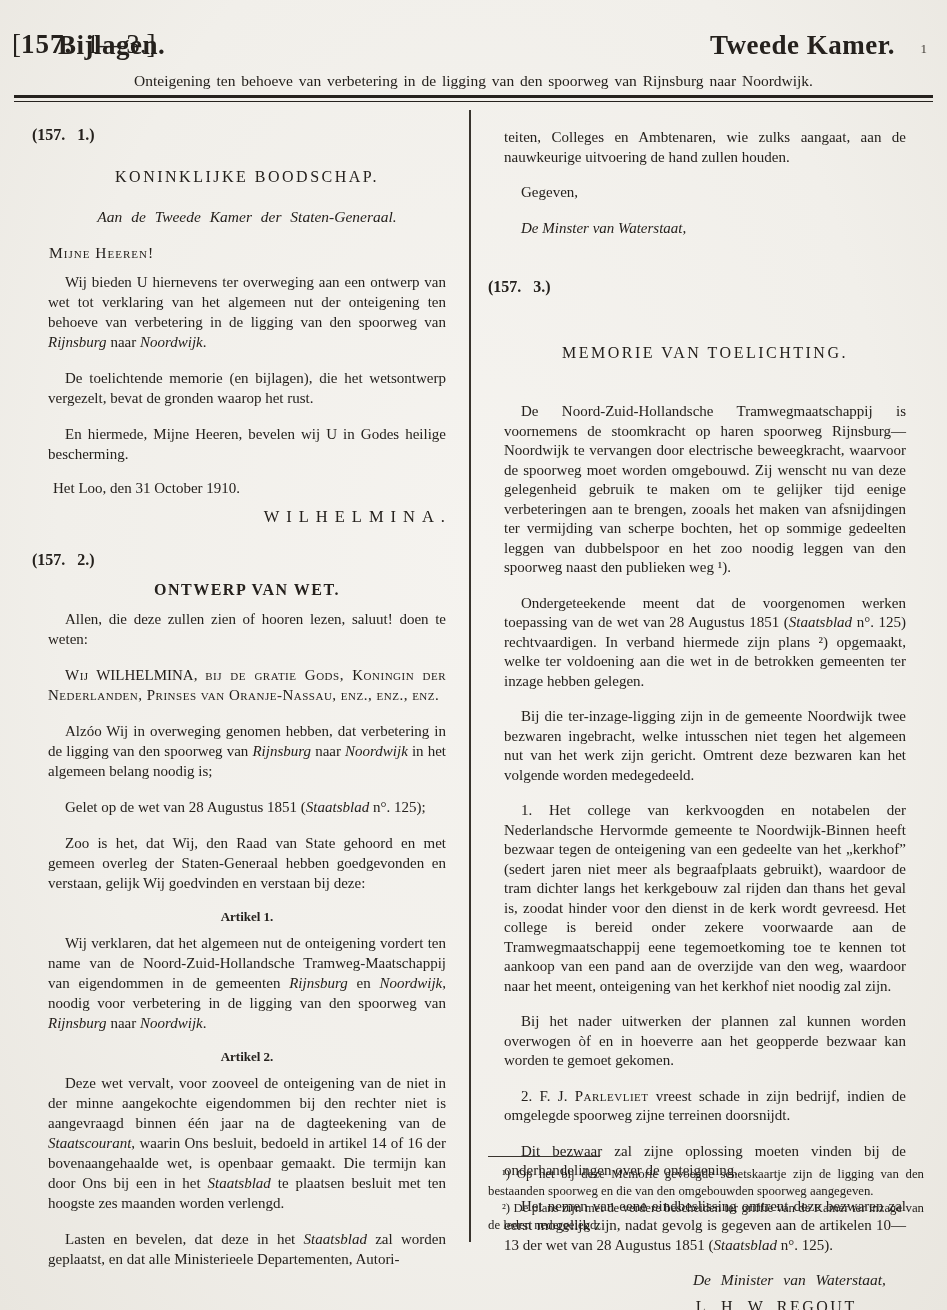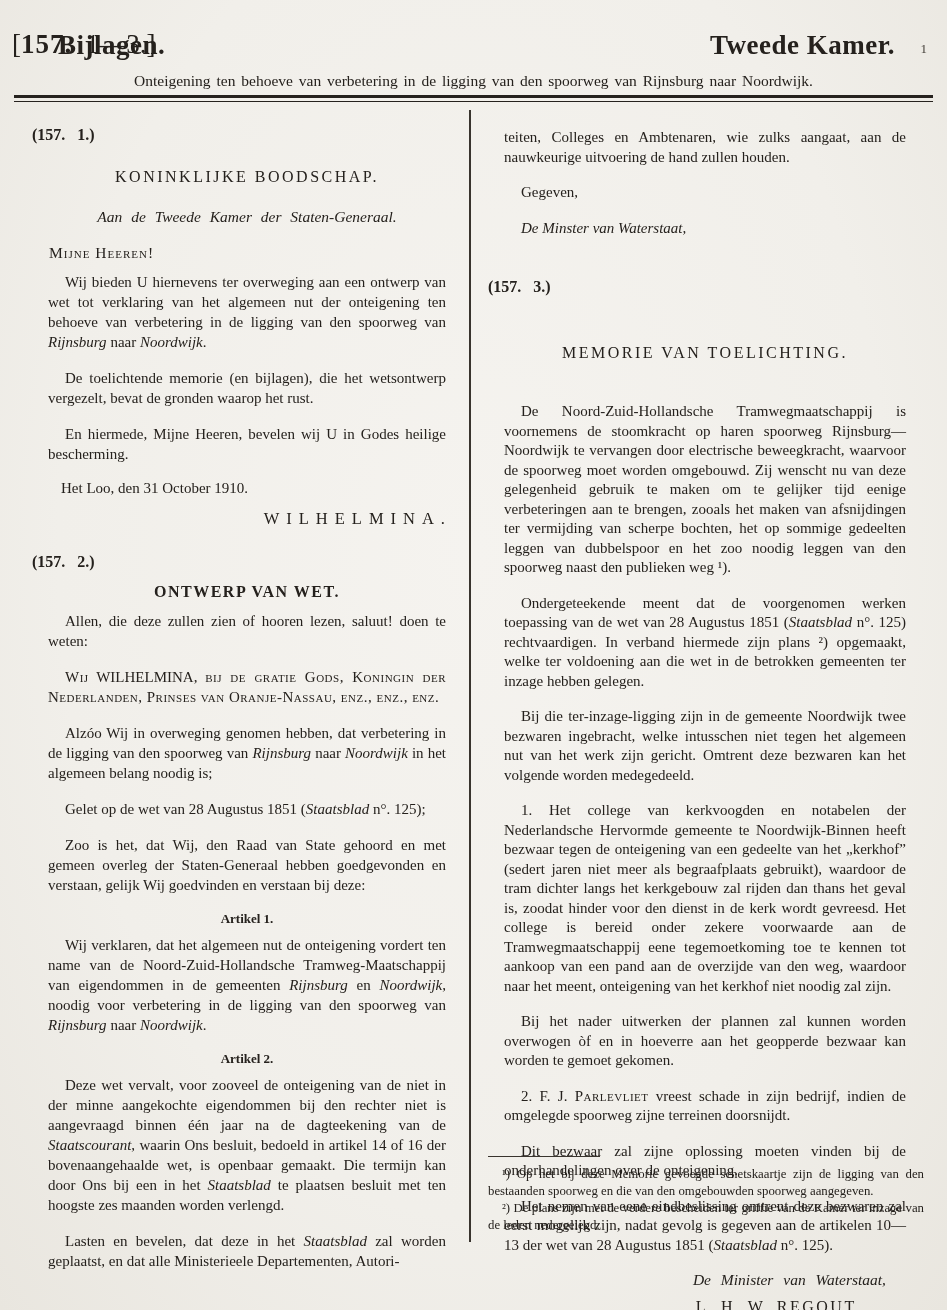--- a/index.html
+++ b/index.html
@@ -33,21 +33,21 @@
   .noindent{text-indent:0;}
   .s-i{font-style:italic;}
   .s-sc{font-variant:small-caps;letter-spacing:.5px;}
   .s-b{font-weight:bold;}
   .docnum{font-weight:bold;font-size:16px;white-space:pre-wrap;margin:0;}
   .mt-doc1{margin-top:14px;}
   .sec-title{text-align:center;font-size:16px;letter-spacing:2.5px;margin:0;text-indent:0;}
   .sec-title.bold{font-weight:bold;letter-spacing:1.5px;}
   .addr{ text-align:center;font-style:italic;font-size:15.5px;word-spacing:5px;margin:0;text-indent:0;}
   .salut{font-variant:small-caps;letter-spacing:1px;text-indent:17px;font-size:15.5px;margin:0;}
-  .dateline{text-indent:17px;font-size:15px;margin:12px;}
+  .dateline{text-indent:17px;font-size:15px;margin:4px;}
   .sig-royal{text-align:right;padding-right:10px;letter-spacing:7px;font-size:16.5px;margin:10px 0 0 0;}
   .artikel{text-align:center;font-weight:bold;font-size:13px;margin:11px 0 0 0;text-indent:0;}
   .sig-role{text-align:right;padding-right:36px;font-style:italic;font-size:15.5px;word-spacing:6px;margin:14px 0 0 0;}
   .sig-name{text-align:right;padding-right:60px;letter-spacing:2.5px;font-size:16px;margin:9px 0 0 0;}
   
   .fnblock{position:absolute;left:488px;top:1156px;width:436px;}
   .fn-rule{width:112px;border-top:1.5px solid #39342e;margin:0 0 9px 0;}
   .fn{font-size:12.8px;line-height:17px;text-align:justify;margin:0;text-indent:14px;}
   .footer{position:absolute;left:36px;top:1276px;font-size:15px;white-space:pre-wrap;margin-top:34px;}
   

